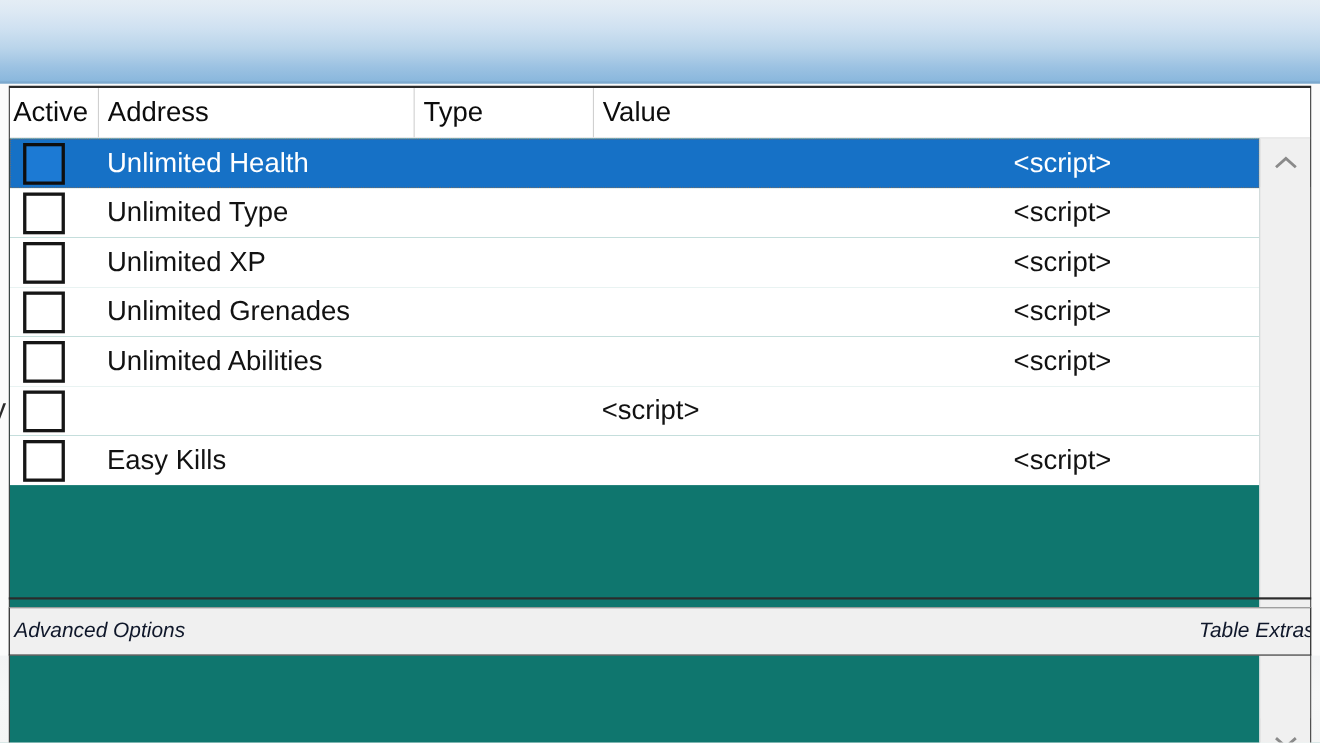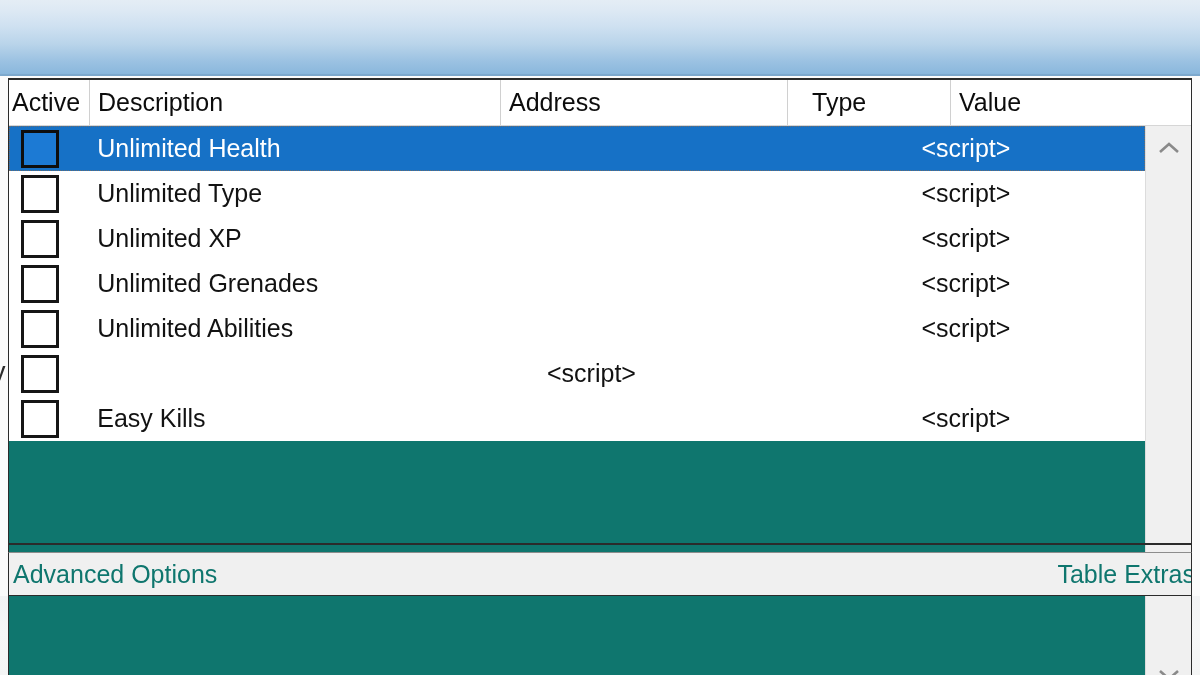--- a/index.html
+++ b/index.html
@@ -88,21 +88,21 @@
     padding-left: 4px;
     font-size: 25px;
     color: #0c0c0c;
     letter-spacing: 0px;
     white-space: nowrap;
   }
   .hcell + .hcell { border-left: 1px solid #d0d0d0; }
   .hcell-active { width: 80px; padding-left: 3px; }
   .hcell-desc   { width: 411px; padding-left: 8px; }
   .hcell-addr   { width: 287px; padding-left: 8px; }
-  .hcell-type   { width: 163px; padding-left: 24px; }
+  .hcell-type   { width: 163px; padding-left: 8px; }
   .hcell-value  { width: 241px; padding-left: 8px; }
 
   
   .ce-body-wrap {
     position: relative;
     flex: 1 1 auto;
     display: flex;
     min-height: 0;
   }
 
@@ -199,23 +199,24 @@
     box-sizing: border-box;
     background: #f0f0f0;
     border: 1px solid #2b2b2b;
     border-top: 1px solid #8d8d8d;
     display: flex;
     align-items: center;
     justify-content: space-between;
     overflow: hidden;
   }
   .status-text {
-    font-size: 25px;
-    color: #0f766e;
+    font-size: 19px;
+    color: #0f172a;
     white-space: nowrap;
+    font-style: italic;
   }
   .status-left  { padding-left: 4px; }
   .status-right { padding-right: 0px; margin-right: -4px; }
 
   
   .status-sep {
     position: absolute;
     left: 8px;
     top: 543px;
     width: 1184px;
@@ -248,23 +249,20 @@
 
   <div class="edge-artifact">
     <span>y</span>
   </div>
 
   <div class="ce-panel">
 
     <div class="ce-header">
       <div class="hcell hcell-active">
         <span>Active</span>
-      </div>
-      <div class="hcell hcell-desc">
-        <span>Description</span>
       </div>
       <div class="hcell hcell-addr">
         <span>Address</span>
       </div>
       <div class="hcell hcell-type">
         <span>Type</span>
       </div>
       <div class="hcell hcell-value">
         <span>Value</span>
       </div>

